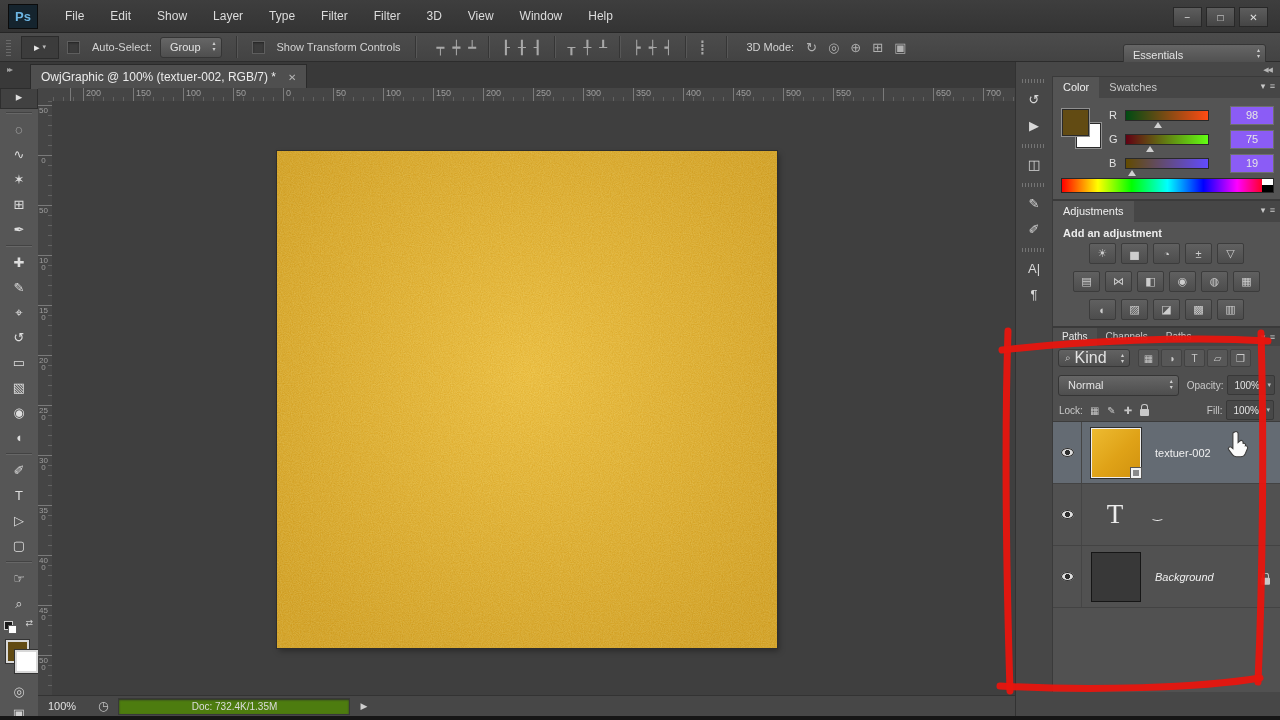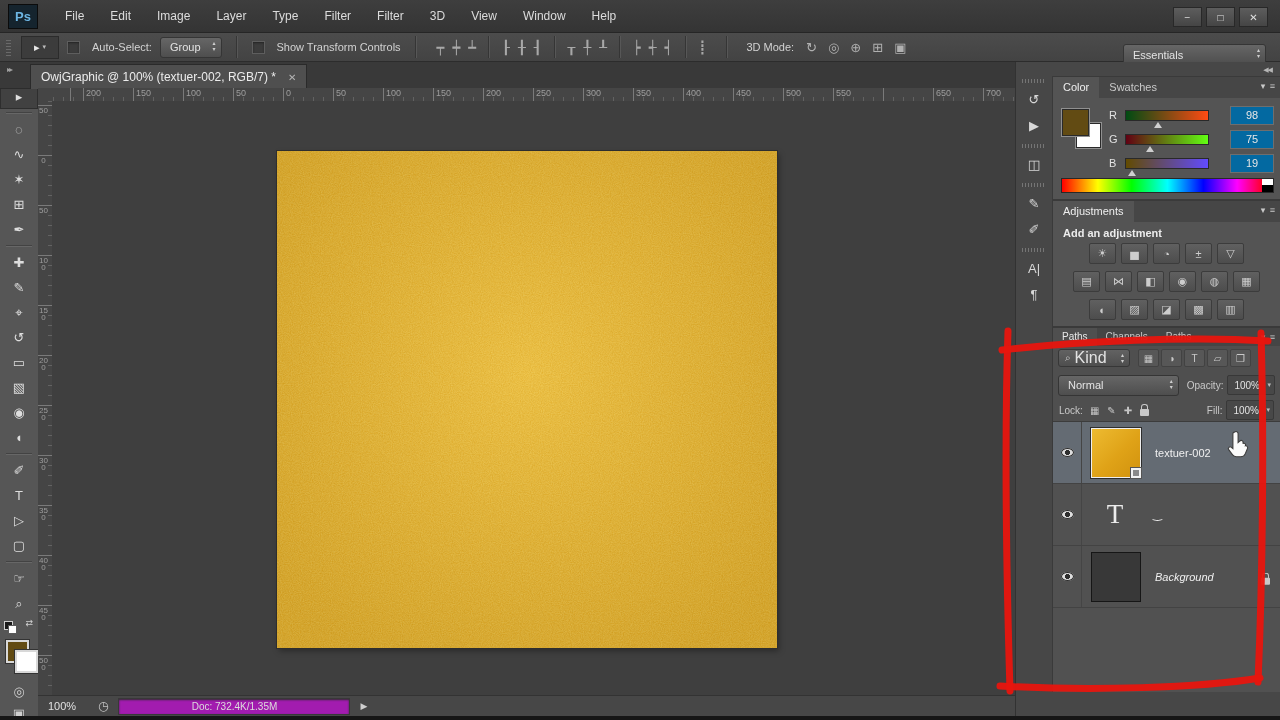--- a/index.html
+++ b/index.html
@@ -54,21 +54,21 @@
   .vlab{position:absolute;left:1px;width:9px;font-size:8px;line-height:7px;color:#9e9e9e;word-break:break-all;text-align:center;}
   #rcorner{position:absolute;left:38px;top:88px;width:14px;height:13px;background:#454545;border-right:1px solid #2d2d2d;border-bottom:1px solid #2d2d2d;}
   
   #canvasarea{position:absolute;left:52px;top:101px;width:963px;height:594px;background:#3f3f3f;overflow:hidden;}
   #canvas{position:absolute;left:225px;top:50px;width:500px;height:497px;box-shadow:0 0 0 1px #2e2e2e,2px 3px 6px rgba(0,0,0,.35);}
   
   #statusbar{position:absolute;left:38px;top:695px;width:977px;height:21px;background:#474747;border-top:1px solid #333;
              display:flex;align-items:center;gap:10px;padding-left:10px;box-sizing:border-box;}
   #statusbar .zoomtxt{color:#e0e0e0;font-size:11px;width:40px;}
   #statusbar .clock{color:#c3c3c3;font-size:12px;}
-  #docfield{width:230px;height:15px;background:#a21caf;border:1px solid #383838;box-shadow:inset 0 1px 2px #2e2e2e;
+  #docfield{width:230px;height:15px;background:#4d7c0f;border:1px solid #383838;box-shadow:inset 0 1px 2px #2e2e2e;
             display:flex;align-items:center;justify-content:center;color:#dcdcdc;font-size:10px;}
   #statusbar .farrow{color:#cfcfcf;font-size:9px;}
   
   #leftbar{position:absolute;left:0;top:62px;width:38px;height:654px;background:#565656;border-right:1px solid #3a3a3a;}
   #leftbar .grip{height:5px;margin:8px 9px 4px;background:repeating-linear-gradient(90deg,#7b7b7b 0 1px,transparent 1px 3px);}
   #tools{position:absolute;left:0;top:22px;width:38px;}
   .tool{width:38px;height:25px;display:flex;align-items:center;justify-content:center;color:#dedede;font-size:13px;box-sizing:border-box;}
   .tool.sel{background:#414141;box-shadow:inset 0 0 0 1px #2e2e2e;}
   .tsep{height:1px;margin:3px 6px;background:#434343;border-bottom:1px solid #676767;}
   #minis{position:absolute;left:4px;top:556px;width:30px;height:14px;}
@@ -94,21 +94,21 @@
   
   #colorpanel{top:14px;height:124px;}
   #cfg{position:absolute;left:9px;top:32px;width:25px;height:25px;border:1px solid #2a2a2a;outline:1px solid #909090;z-index:2;}
   #cbg{position:absolute;left:23px;top:46px;width:23px;height:23px;border:1px solid #2a2a2a;outline:1px solid #909090;z-index:1;}
   #channels{position:absolute;left:56px;top:26px;right:6px;}
   .chrow{display:flex;align-items:center;height:24px;gap:6px;}
   .chlab{width:10px;color:#e2e2e2;font-size:11px;}
   .chtrack{position:relative;width:82px;height:9px;border:1px solid #292929;}
   .chknob{position:absolute;bottom:-8px;width:0;height:0;transform:translateX(-4px);
           border:4px solid transparent;border-bottom:6px solid #cfcfcf;}
-  .chval{margin-left:auto;width:42px;height:17px;background:#0369a1;border:1px solid #6e6e6e;color:#e6e6e6;
+  .chval{margin-left:auto;width:42px;height:17px;background:#8b5cf6;border:1px solid #6e6e6e;color:#e6e6e6;
          display:flex;align-items:center;justify-content:center;font-size:11px;}
   #spectrum{position:absolute;left:8px;top:101px;width:211px;height:13px;border:1px solid #282828;
     background:linear-gradient(90deg,#ff0000,#ffff00 17%,#00ff00 33%,#00ffff 50%,#0000ff 67%,#ff00ff 83%,#ff0000 97%,#fff 97%);}
   #spec-w{position:absolute;right:0;top:0;width:11px;height:6px;background:#fff;}
   #spec-b{position:absolute;right:0;bottom:0;width:11px;height:7px;background:#000;}
   
   #adjpanel{top:138px;height:127px;}
   #adjhead{position:absolute;left:10px;top:26px;font-weight:bold;font-size:11px;color:#ececec;}
   #adj-rows{position:absolute;left:0;top:42px;width:100%;}
   .adjrow{display:flex;justify-content:center;gap:5px;margin-bottom:7px;}
@@ -162,21 +162,21 @@
 </head>
 <body>
 
 <div id="root">
 
   <div id="menubar">
     <div id="pslogo">Ps</div>
     <div id="menu-items" style="display:flex;">
         <div class="mi">File</div>
         <div class="mi">Edit</div>
-        <div class="mi">Image</div>
+        <div class="mi">Show</div>
         <div class="mi">Layer</div>
         <div class="mi">Type</div>
         <div class="mi">Filter</div>
         <div class="mi">Filter</div>
         <div class="mi">3D</div>
         <div class="mi">View</div>
         <div class="mi">Window</div>
         <div class="mi">Help</div>
       </div>
     <div id="win-btns">

